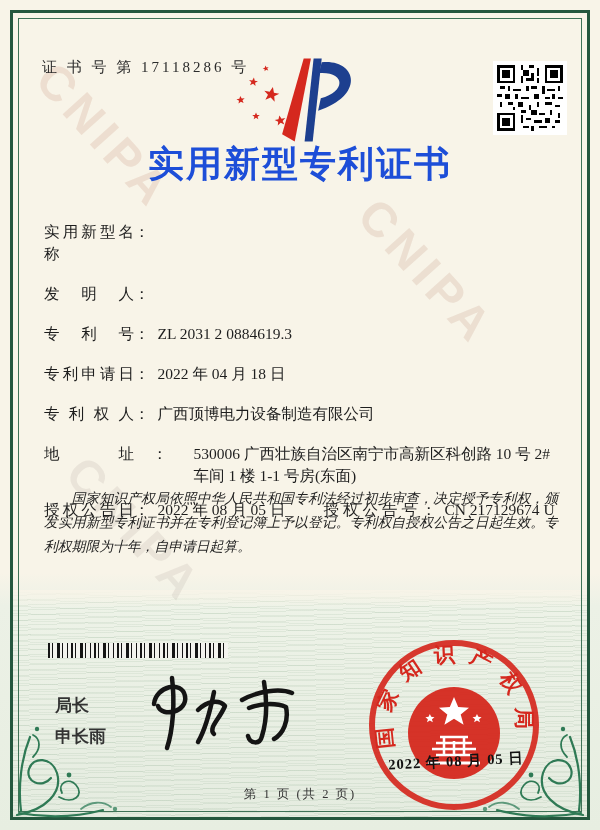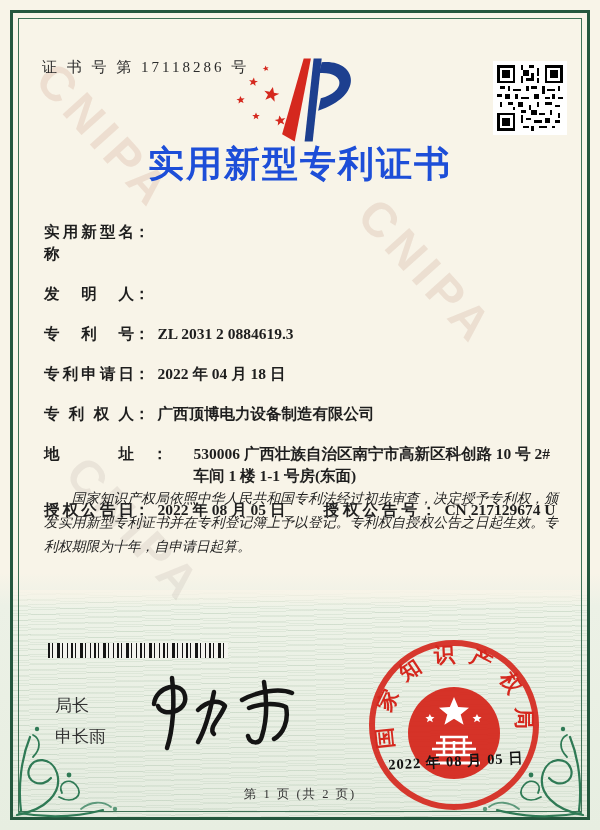--- a/index.html
+++ b/index.html
@@ -37,21 +37,21 @@
   
   .cert-number { position:absolute; left:42px; top:58px; font-size:15px; letter-spacing:3px; color:#2b2b2b; }
   .logo { position:absolute; left:218px; top:55px; width:166px; height:90px; }
   .qr { position:absolute; left:493px; top:61px; width:74px; height:74px; background:#fff; padding:4px; }
   .qr svg { width:100%; height:100%; display:block; }
   .title {
     position:absolute; left:0; right:0; top:140px; text-align:center;
     font-size:36px; font-weight:bold; letter-spacing:2px; color:#1d4ed8;
   }
   
-  .fields { position:absolute; left:44px; right:42px; top:221px; font-size:15.5px; font-weight:700; color:#1e1e1e; }
+  .fields { position:absolute; left:44px; right:42px; top:221px; font-size:15.5px; font-weight:400; color:#1e1e1e; }
   .row { display:flex; align-items:flex-start; line-height:22px; margin-bottom:18px; }
   .lab { display:inline-block; width:90px; text-align:justify; text-align-last:justify; flex:none; }
   .colon { flex:none; margin-right:8px; }
   .val { flex:1; }
   .row-grant { display:flex; line-height:22px; }
   .grant2 { margin-left:38px; display:flex; }
   .lab2 { letter-spacing:4px; flex:none; }
   
   .legal {
     position:absolute; left:44px; right:42px; top:487px;
@@ -60,21 +60,21 @@
   }
   .legal p { text-indent:2em; }
   
   .barcode {
     position:absolute; left:48px; top:643px; width:180px; height:15px;
     background:repeating-linear-gradient(90deg,
       #151515 0 2px, #f3f3ee 2px 4px, #151515 4px 5px, #f3f3ee 5px 9px,
       #151515 9px 12px, #f3f3ee 12px 14px, #151515 14px 15px, #f3f3ee 15px 19px,
       #151515 19px 20px, #f3f3ee 20px 23px);
   }
-  .director { position:absolute; left:55px; top:690px; font-family:"Liberation Sans", sans-serif; font-size:17px; color:#333; line-height:31px; font-weight:400; }
+  .director { position:absolute; left:55px; top:690px; font-family:"Liberation Sans", sans-serif; font-size:17px; color:#333; line-height:31px; font-weight:700; }
   .signature { position:absolute; left:128px; top:670px; width:180px; height:102px; }
   .seal { position:absolute; left:366px; top:637px; width:176px; height:176px; }
   .seal-date {
     position:absolute; left:376px; top:752px; width:160px; text-align:center;
     font-size:14.5px; font-weight:bold; color:#111; letter-spacing:1px;
     transform:rotate(-3deg);
   }
   .page-info { position:absolute; left:0; right:0; top:786px; text-align:center; font-size:12.5px; color:#333; letter-spacing:2px; }
   .corner { position:absolute; bottom:11px; width:142px; height:122px; }
   .corner-l { left:11px; }

